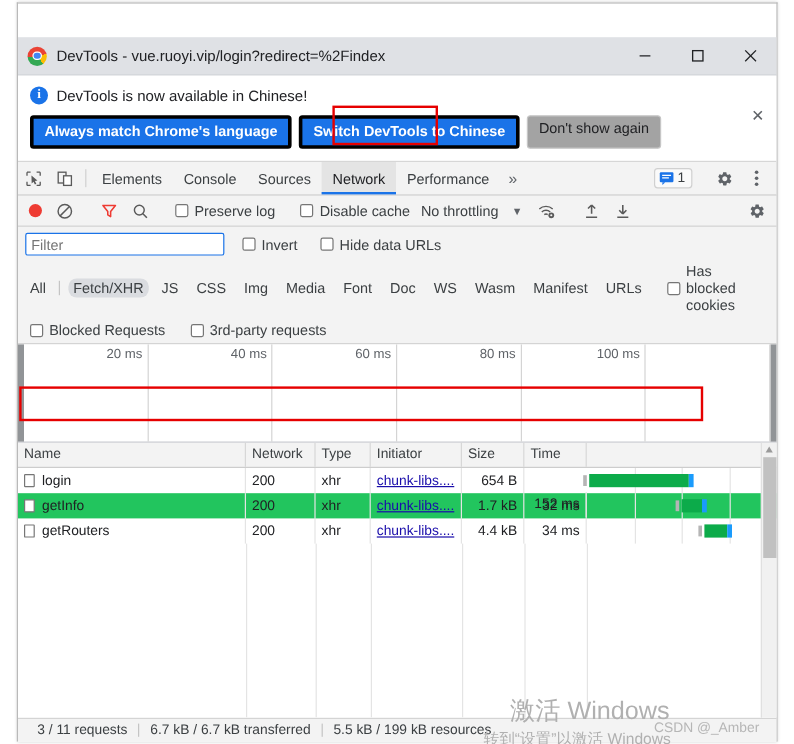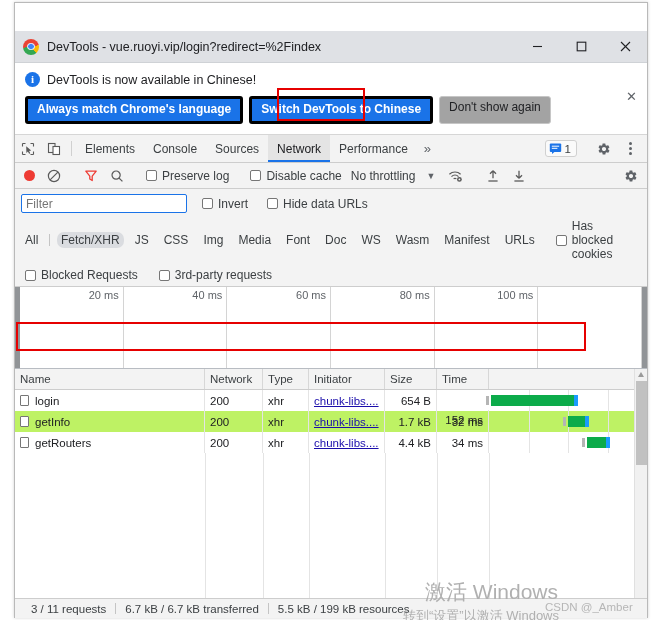--- a/index.html
+++ b/index.html
@@ -165,21 +165,21 @@
   .th {
     display: flex; align-items: center; padding: 0 5px;
     border-right: 1px solid #d7d7d7; overflow: hidden; white-space: nowrap;
   }
   .sort-tri {
     width: 0; height: 0; border-left: 4px solid transparent; border-right: 4px solid transparent;
     border-bottom: 5px solid #70757a;
   }
   .tbody { flex: 1; position: relative; overflow: hidden; }
   .trow { display: flex; height: 21px; font-size: 11.5px; color: #202124; align-items: center; }
-  .trow.alt { background: #bef264; }
+  .trow.alt { background: #22c55e; }
   .td { display: flex; align-items: center; padding: 0 5px; border-right: 1px solid #e4e4e4; height: 100%; overflow: hidden; white-space: nowrap; }
   .td.num { justify-content: flex-end; }
   .file-ico { width: 9px; height: 11px; border: 1px solid #767676; border-radius: 1px; background: #fff; flex: 0 0 auto; margin-right: 6px; }
   .initiator-link { color: #1a0dab; text-decoration: underline; }
   .wf-cell { position: relative; height: 100%; flex: 1; }
   .wf-bar { position: absolute; top: 5px; height: 11px; background: #0cab4a; }
   .wf-bar .tail { position: absolute; right: -4px; top: 0; width: 4px; height: 100%; background: #1a9bfc; }
   .wf-bar .head { position: absolute; left: -5px; top: 1px; width: 3px; height: 9px; background: #b5b5b5; }
   .empty-grid { position: absolute; inset: 0; }
   .vline { position: absolute; top: 0; bottom: 0; width: 1px; background: #e4e4e4; }

